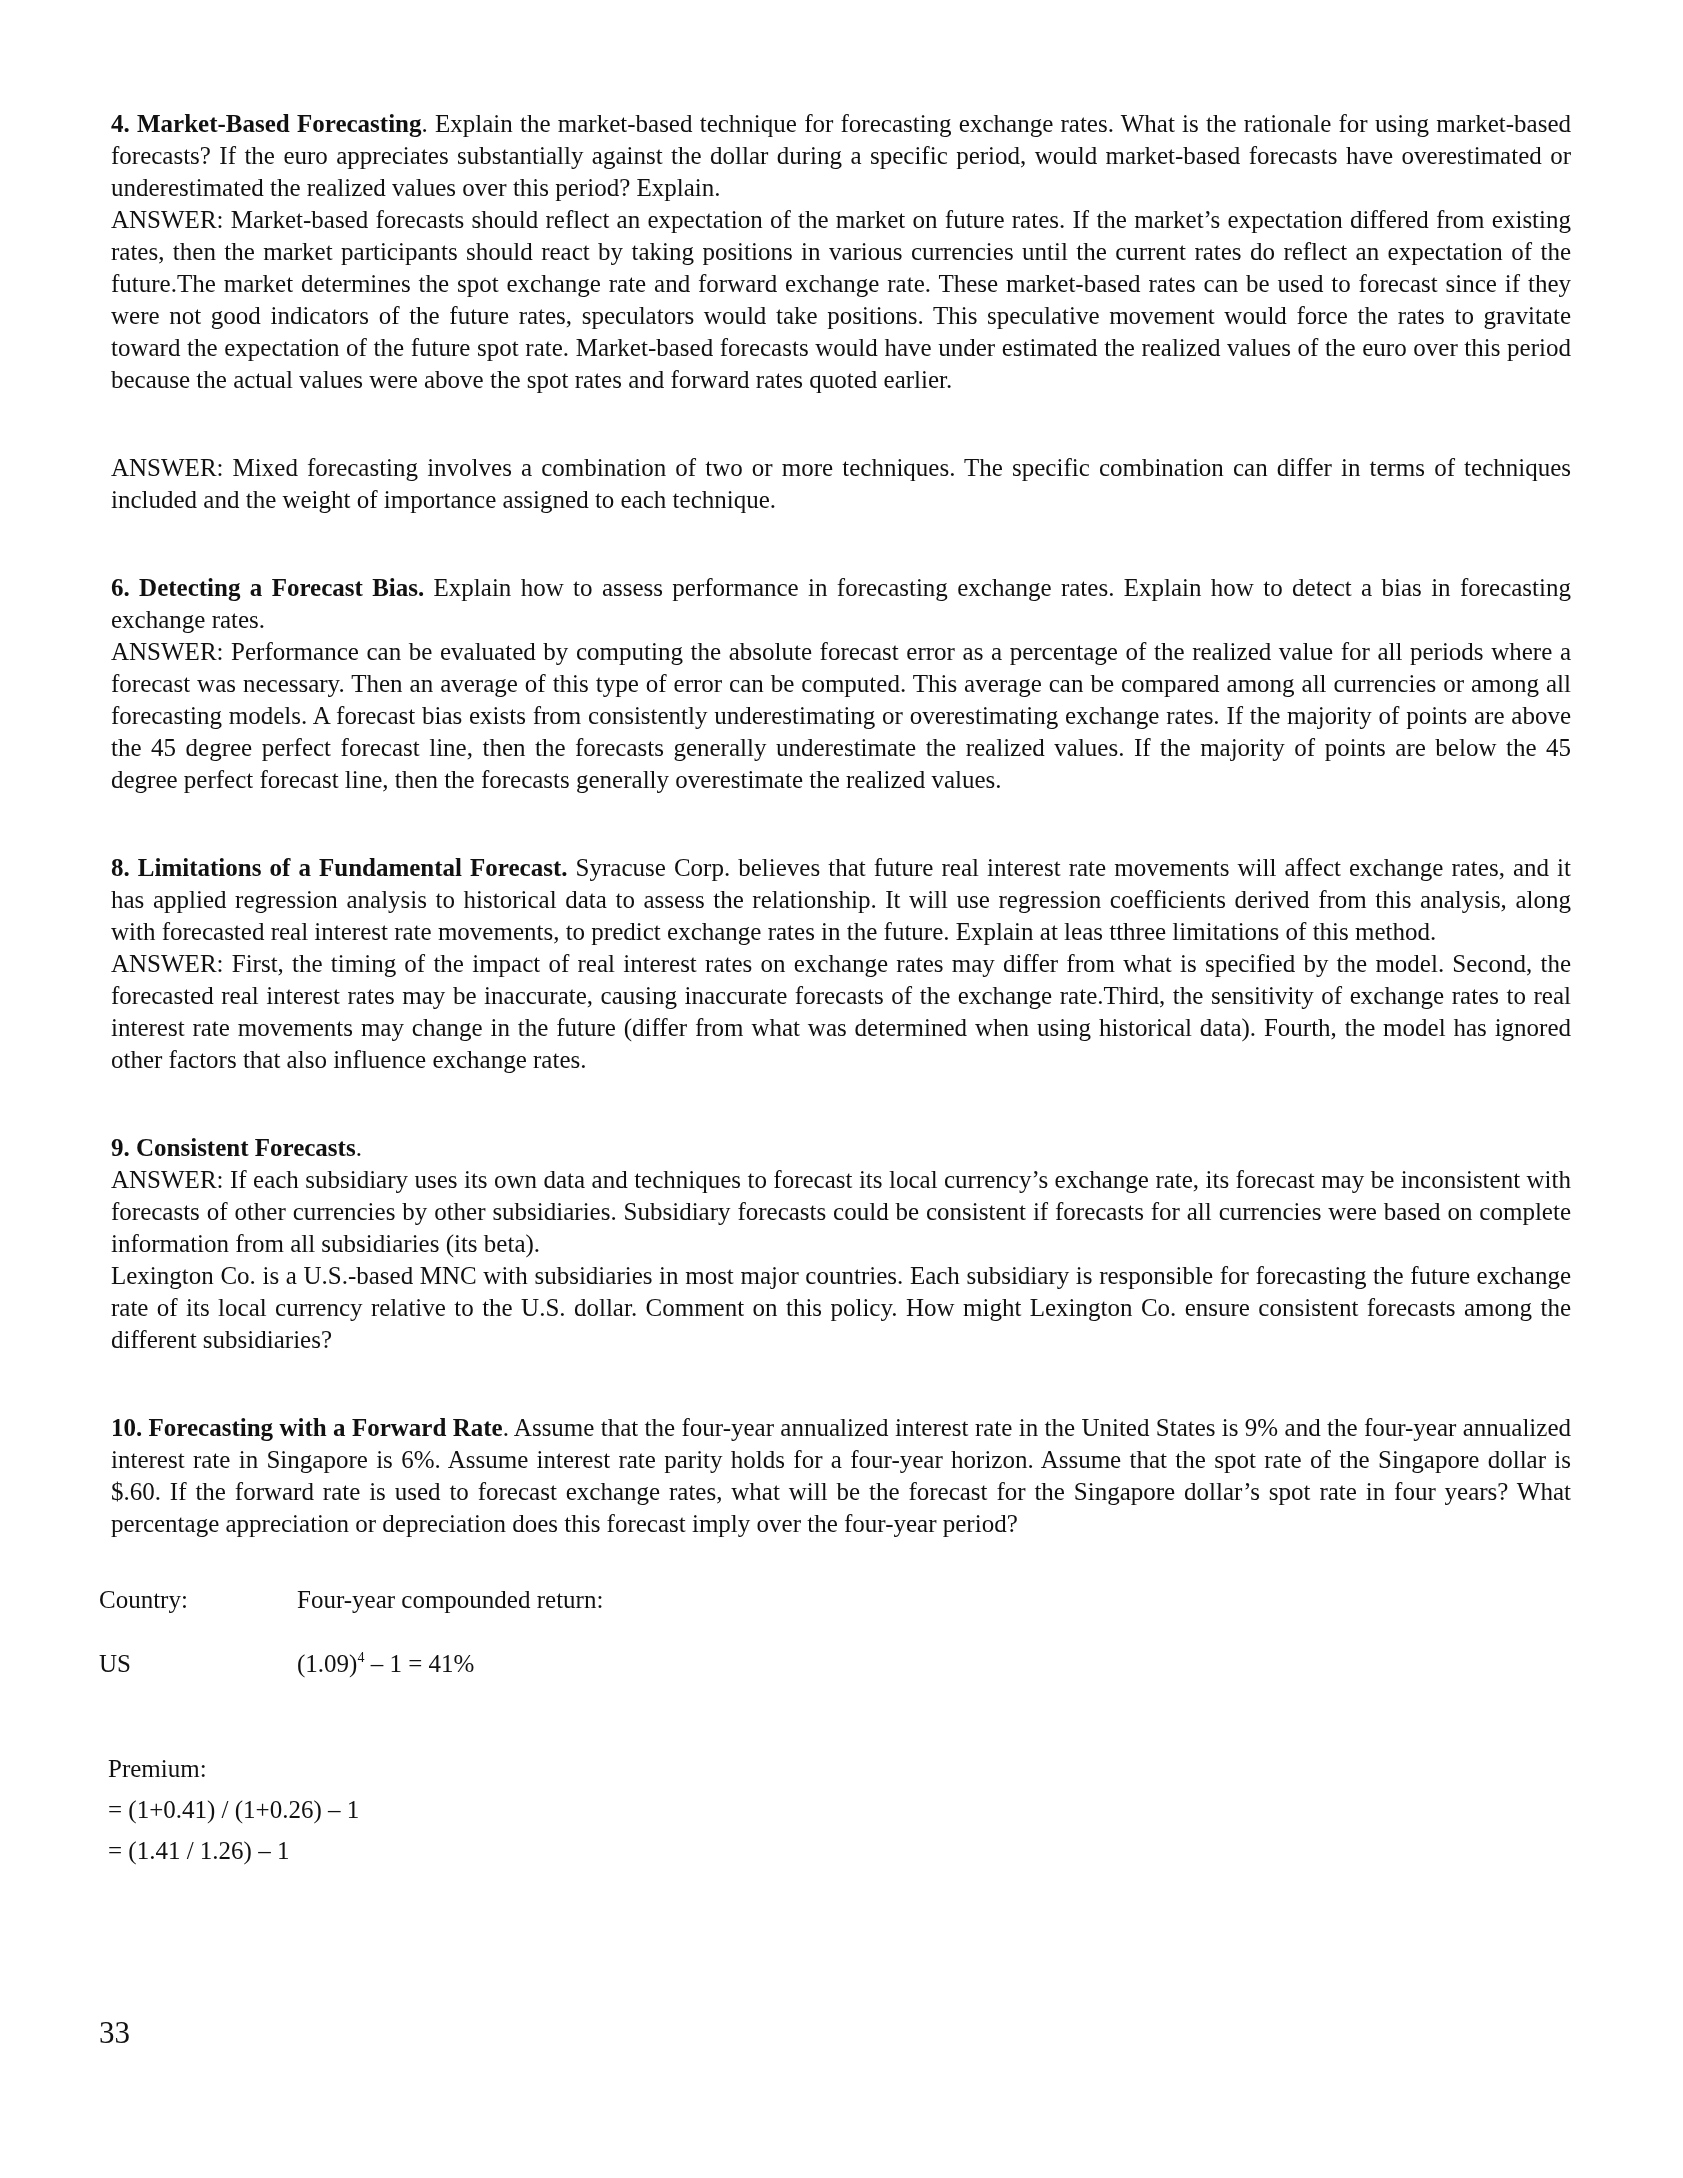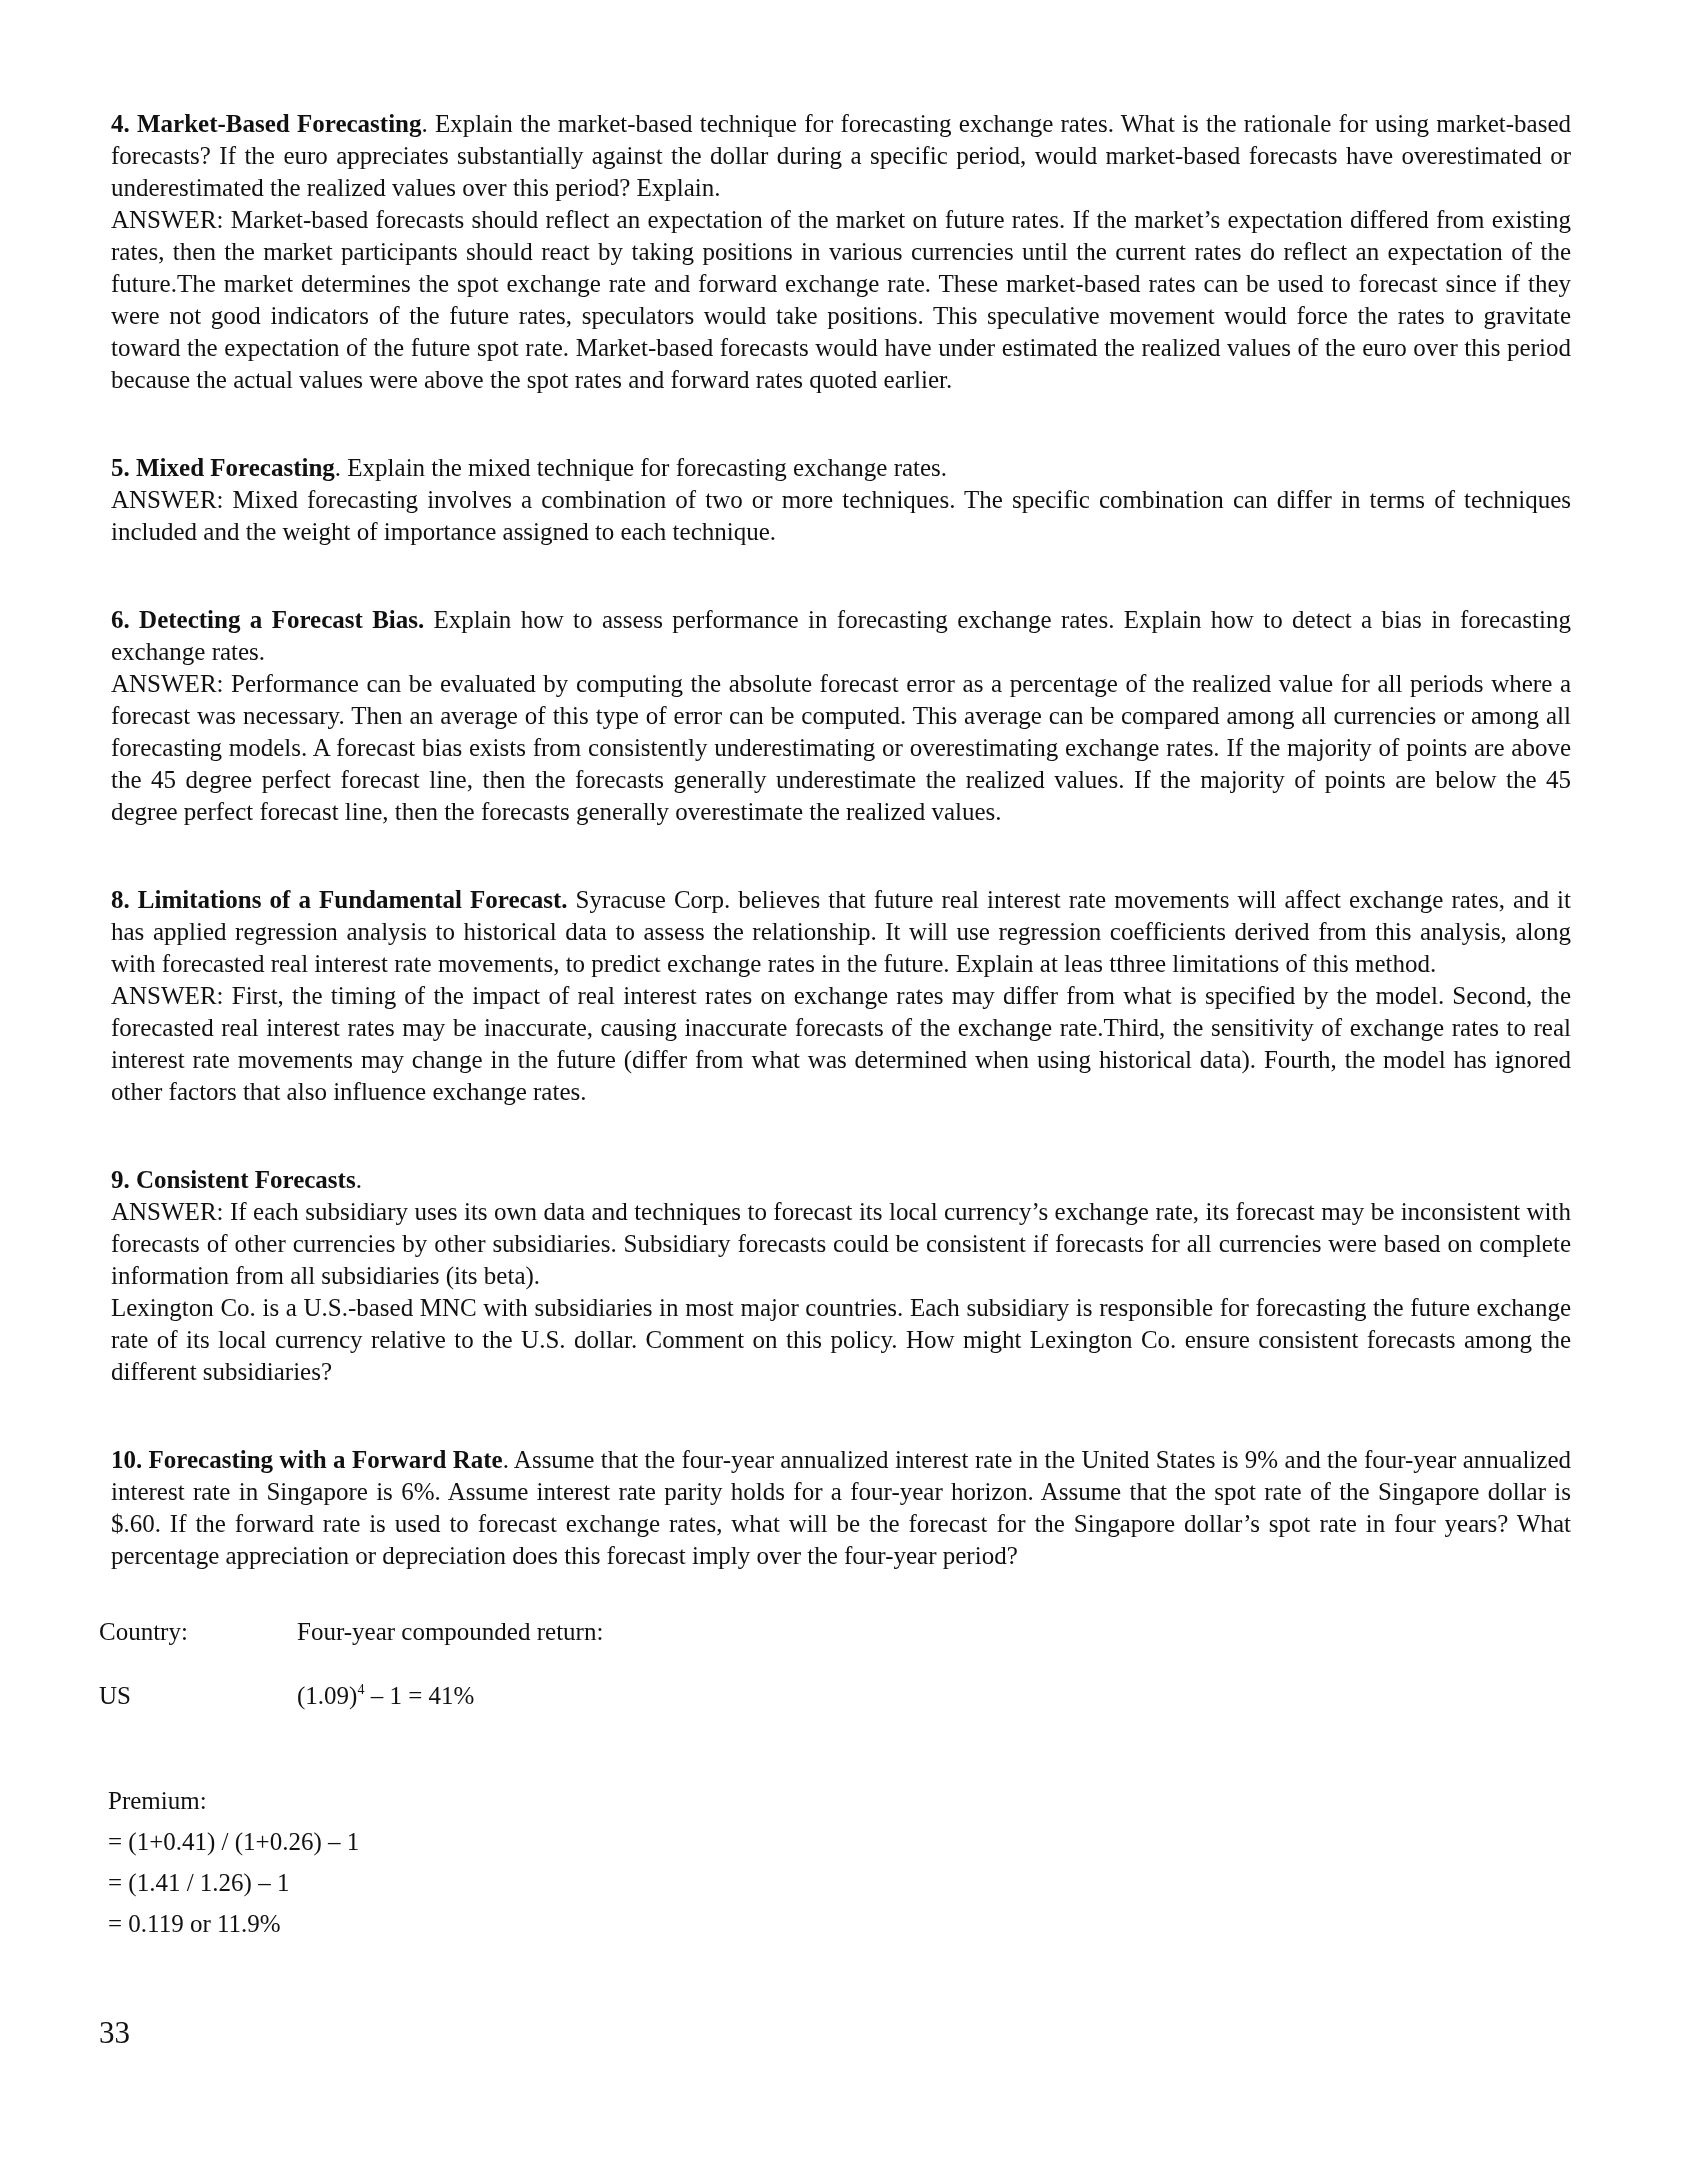--- a/index.html
+++ b/index.html
@@ -71,21 +71,20 @@
 <div class="page">
 
   <div class="section">
     <p><span class="q-title">4. Market-Based Forecasting</span><span>.</span><span> Explain the market-based technique for forecasting exchange rates. What is the rationale for using market-based forecasts? If the euro appreciates substantially against the dollar during a specific period, would market-based forecasts have overestimated or underestimated the realized values over this period? Explain.</span></p>
     <p>ANSWER: Market-based forecasts should reflect an expectation of the market on future rates. If the market’s expectation differed from existing rates, then the market participants should react by taking positions in various currencies until the current rates do reflect an expectation of the future.The market determines the spot exchange rate and forward exchange rate. These market-based rates can be used to forecast since if they were not good indicators of the future rates, speculators would take positions. This speculative movement would force the rates to gravitate toward the expectation of the future spot rate. Market-based forecasts would have under estimated the realized values of the euro over this period because the actual values were above the spot rates and forward rates quoted earlier.</p>
   </div>
 
   <div class="gap"></div>
 
   <div class="section">
-    <p><span class="q-title">5. Mixed Forecasting</span><span>.</span><span> Explain the mixed technique for forecasting exchange rates.</span></p>
     <p>ANSWER: Mixed forecasting involves a combination of two or more techniques. The specific combination can differ in terms of techniques included and the weight of importance assigned to each technique.</p>
   </div>
 
   <div class="gap"></div>
 
   <div class="section">
     <p><span class="q-title">6. Detecting a Forecast Bias.</span><span> Explain how to assess performance in forecasting exchange rates. Explain how to detect a bias in forecasting exchange rates.</span></p>
     <p>ANSWER: Performance can be evaluated by computing the absolute forecast error as a percentage of the realized value for all periods where a forecast was necessary. Then an average of this type of error can be computed. This average can be compared among all currencies or among all forecasting models. A forecast bias exists from consistently underestimating or overestimating exchange rates. If the majority of points are above the 45 degree perfect forecast line, then the forecasts generally underestimate the realized values. If the majority of points are below the 45 degree perfect forecast line, then the forecasts generally overestimate the realized values.</p>
   </div>
 
@@ -124,19 +123,18 @@
     </div>
   </div>
 
   <div class="gap"></div>
   <div class="gap"></div>
 
   <div class="formula-lines">
     <p>Premium:</p>
     <p>= (1+0.41) / (1+0.26) – 1</p>
     <p>= (1.41 / 1.26) – 1</p>
-    <p>= 0.119 or 11.9%</p>
   </div>
 
 </div>
 
 <div class="page-number">33</div>
 
 
 </body></html>

